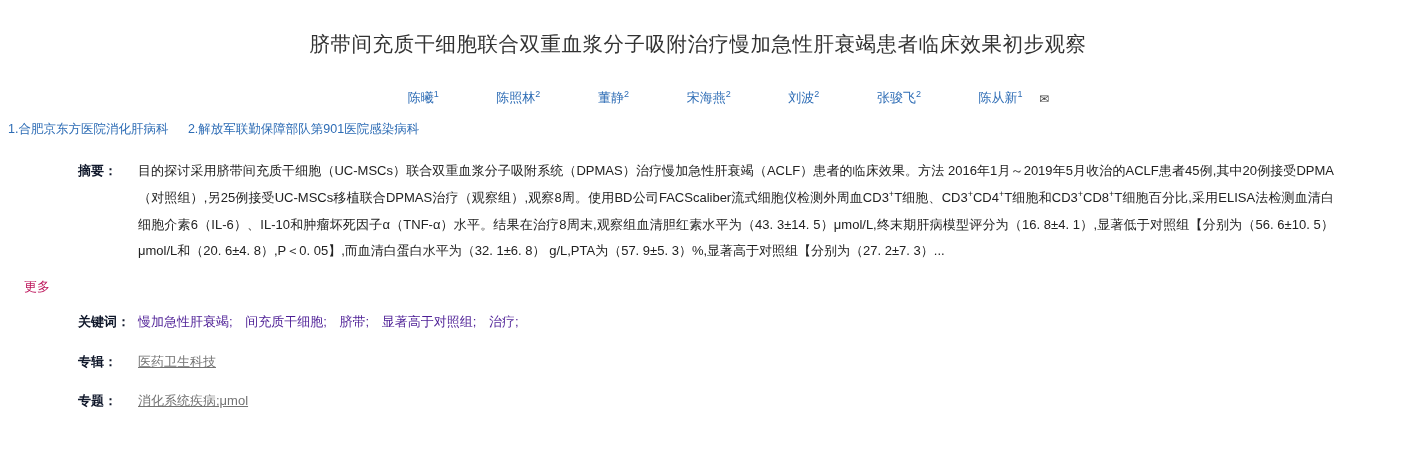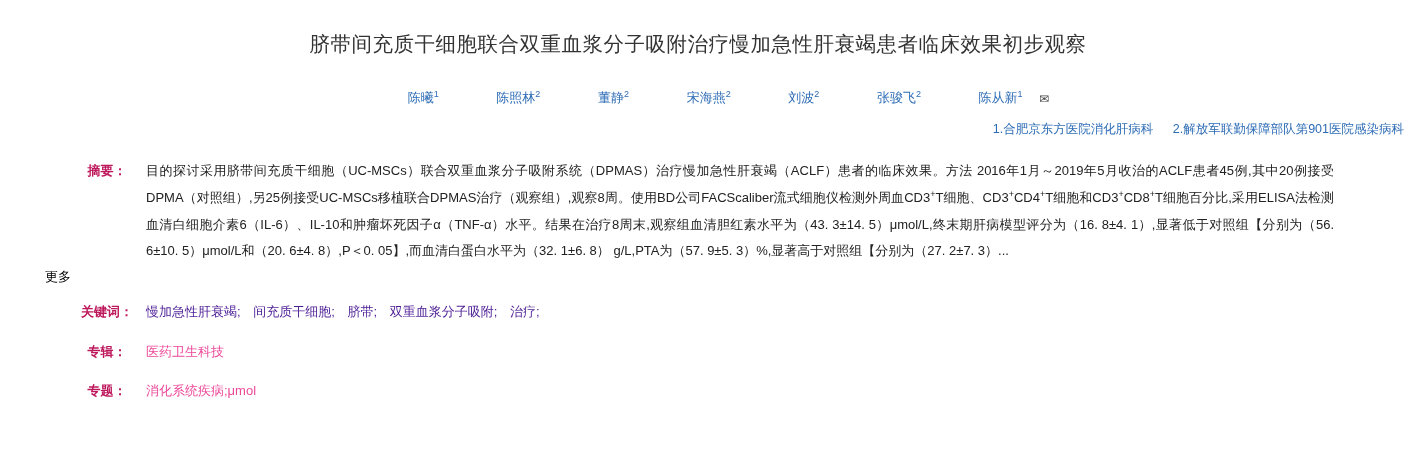--- a/index.html
+++ b/index.html
@@ -48,21 +48,21 @@
     vertical-align: super;
   }
   .mail-icon {
     display: inline-block;
     margin-left: 4px;
     color: #444;
     font-size: 12px;
     vertical-align: middle;
   }
   .affiliations {
-    text-align: right;
+    text-align: left;
     margin-top: 14px;
     font-size: 12.5px;
     color: #1a5fb4;
   }
   .affiliations .aff {
     color: #2d6cb5;
     cursor: pointer;
     margin: 0 8px;
   }
   .field {
@@ -71,52 +71,53 @@
     padding: 0 78px 0 78px;
     font-size: 13px;
     line-height: 2.05;
   }
   .abstract-block {
     margin-top: 20px;
   }
   .field .label {
     flex: 0 0 58px;
     font-weight: bold;
-    color: #be185d;
-    text-align: center;
+    color: #0f172a;
+    text-align: left;
     white-space: nowrap;
-    padding-right: 10px;
+    padding-right: 2px;
   }
   .field .value {
     flex: 1 1 auto;
     text-align: justify;
     color: #222;
   }
   .field .value sup {
     font-size: 9px;
     vertical-align: super;
   }
   .more {
-    color: #000000;
-    margin-top: 3px;
-    padding-left: 45px;
+    color: #be185d;
+    margin-top: 13px;
+    padding-left: 24px;
     cursor: pointer;
     font-size: 13px;
   }
   .meta-block {
     margin-top: 13px;
   }
   .keyword {
     cursor: pointer;
     color: #4c1d95;
     margin-right: 9px;
   }
   .link-val {
-    color: #ec4899;
+    color: #737373;
     cursor: pointer;
+    text-decoration: underline;
   }
   .plain-val {
     color: #222;
   }
 </style>
 </head>
 <body>
 
 <div class="page">
 
@@ -144,21 +145,21 @@
   </div>
 
   <div class="more">更多</div>
 
   <div class="field meta-block">
     <div class="label">关键词：</div>
     <div class="value">
       <span class="keyword">慢加急性肝衰竭;</span>
       <span class="keyword">间充质干细胞;</span>
       <span class="keyword">脐带;</span>
-      <span class="keyword">双重血浆分子吸附;</span>
+      <span class="keyword">显著高于对照组;</span>
       <span class="keyword">治疗;</span>
     </div>
   </div>
 
   <div class="field meta-block">
     <div class="label">专辑：</div>
     <div class="value"><span class="link-val">医药卫生科技</span></div>
   </div>
 
   <div class="field meta-block">

